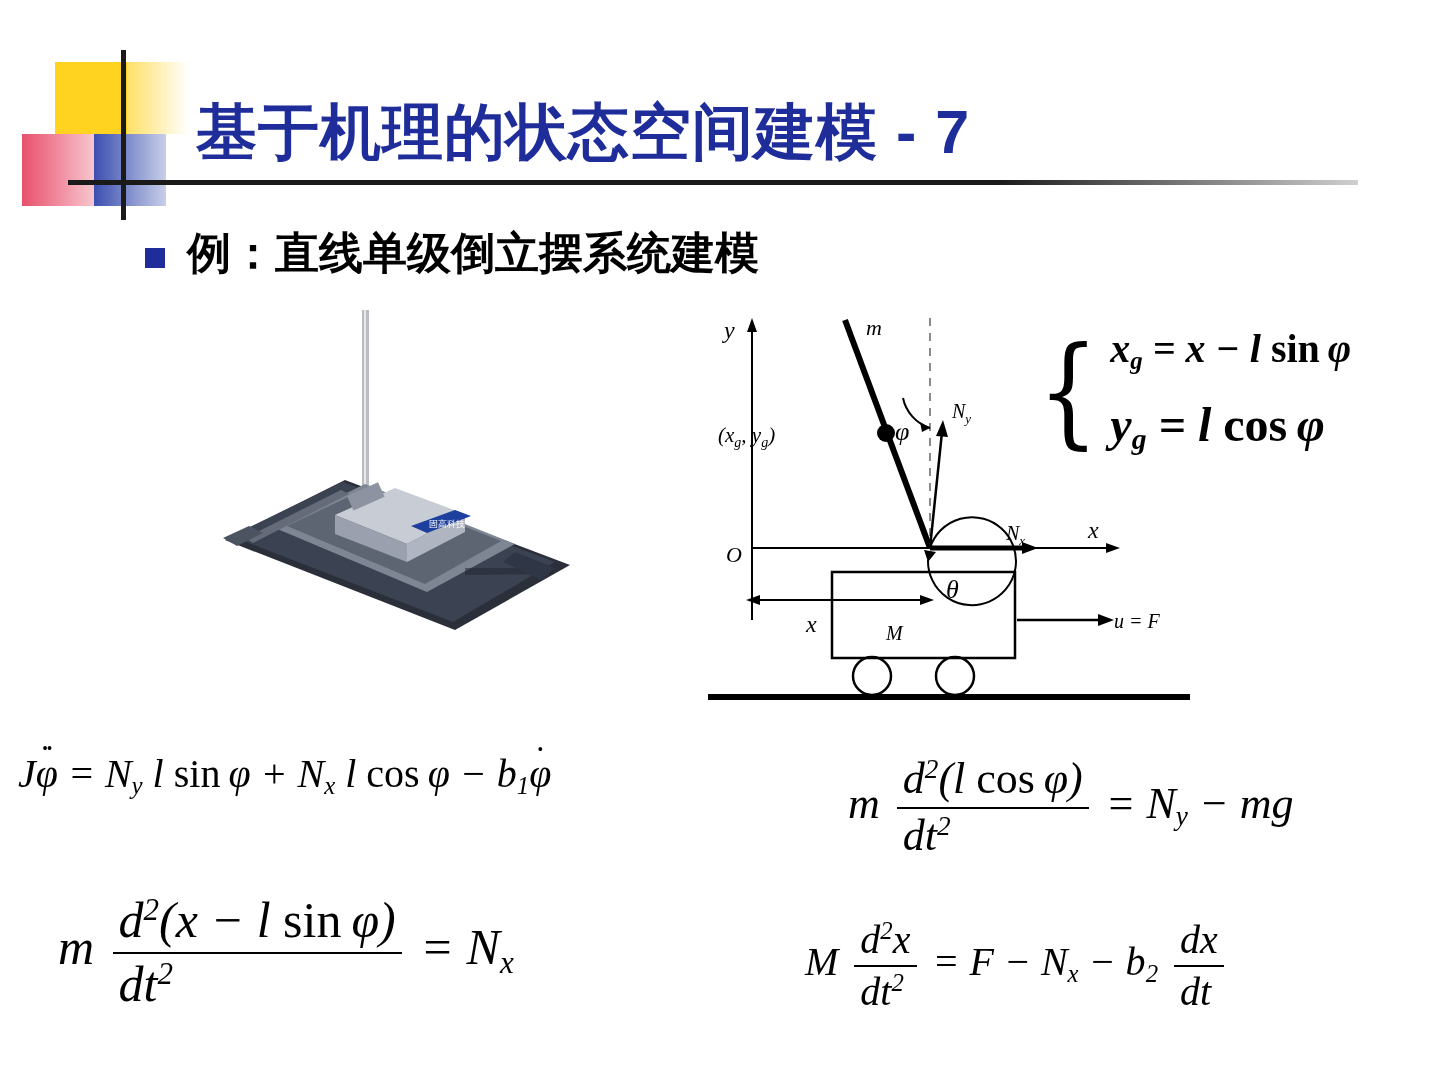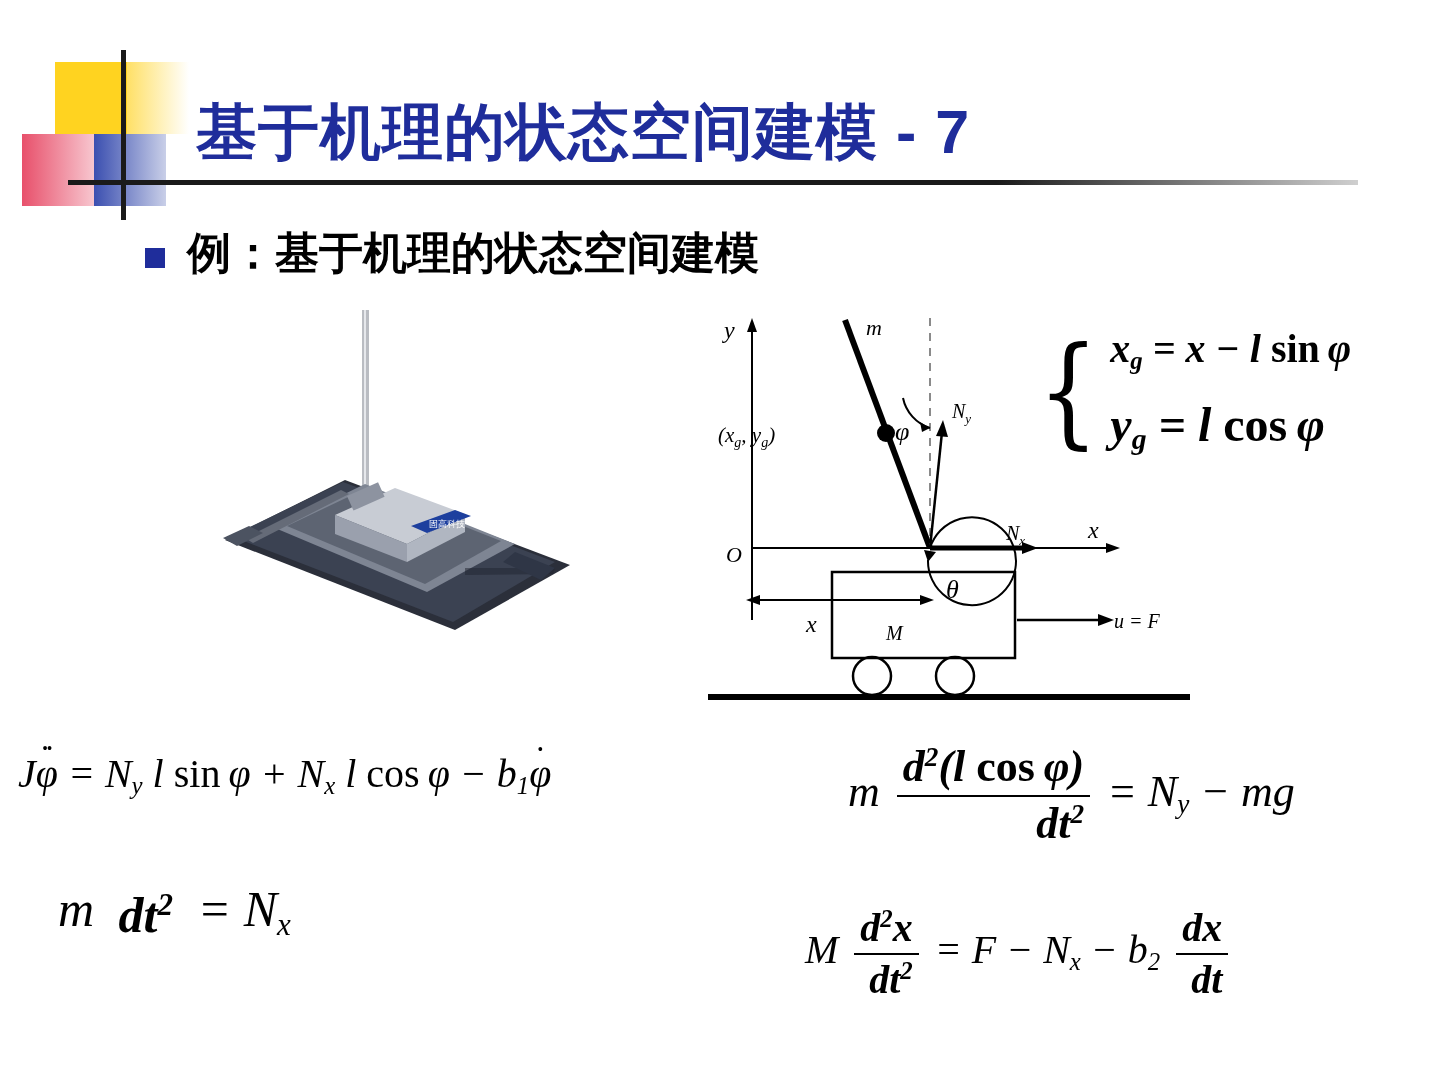--- a/index.html
+++ b/index.html
@@ -124,24 +124,23 @@
   .math {
     font-family: "Liberation Serif", "DejaVu Serif", serif;
     font-style: italic;
     color: #000;
     white-space: nowrap;
   }
   .math .up { font-style: normal; }
   .frac {
     display: inline-flex;
     flex-direction: column;
-    align-items: flex-end;
+    align-items: flex-start;
     vertical-align: middle;
-    margin: 0 6px;
-    font-weight: bold;
+    margin: 12px 6px;
   }
   .frac .num {
     padding: 0 6px 2px 6px;
     border-bottom: 2px solid #000;
     line-height: 1.15;
   }
   .frac .den {
     padding: 2px 6px 0 6px;
     line-height: 1.15;
   }
@@ -188,21 +187,21 @@
 <div class="deco-yellow-fade"></div>
 <div class="deco-red"></div>
 <div class="deco-blue"></div>
 <div class="deco-vline"></div>
 <div class="deco-hline"></div>
 
 <div class="slide-title">基于机理的状态空间建模 - 7</div>
 
 <div class="bullet-row">
   <div class="bullet-square"></div>
-  <div class="bullet-text">例：基于机理的状态空间建模</div>
+  <div class="bullet-text">例：直线单级倒立摆系统建模</div>
 </div>
 
 <svg class="photo" viewBox="0 0 400 360">
 
   <rect x="147" y="10" width="7" height="205" fill="#b9bcc2"></rect>
   <rect x="149" y="10" width="2" height="205" fill="#e6e8ec"></rect>
 
   <polygon points="10,240 130,180 355,265 240,330" fill="#2b2f3a"></polygon>
   <polygon points="16,236 128,182 340,262 238,322" fill="#3b4252"></polygon>
 
@@ -302,20 +301,21 @@
   <span class="frac">
     <span class="num">d<sup>2</sup>(l&nbsp;<span class="up">cos</span> φ)</span>
     <span class="den">dt<sup>2</sup></span>
   </span>
   = N<sub>y</sub> − mg
 </div>
 
 <div class="math eq3">
   m
   <span class="frac">
+    <span class="num">d<sup>2</sup>(x − l&nbsp;<span class="up">sin</span> φ)</span>
     <span class="den">dt<sup>2</sup></span>
   </span>
   = N<sub>x</sub>
 </div>
 
 <div class="math eq4">
   M
   <span class="frac">
     <span class="num">d<sup>2</sup>x</span>
     <span class="den">dt<sup>2</sup></span>

